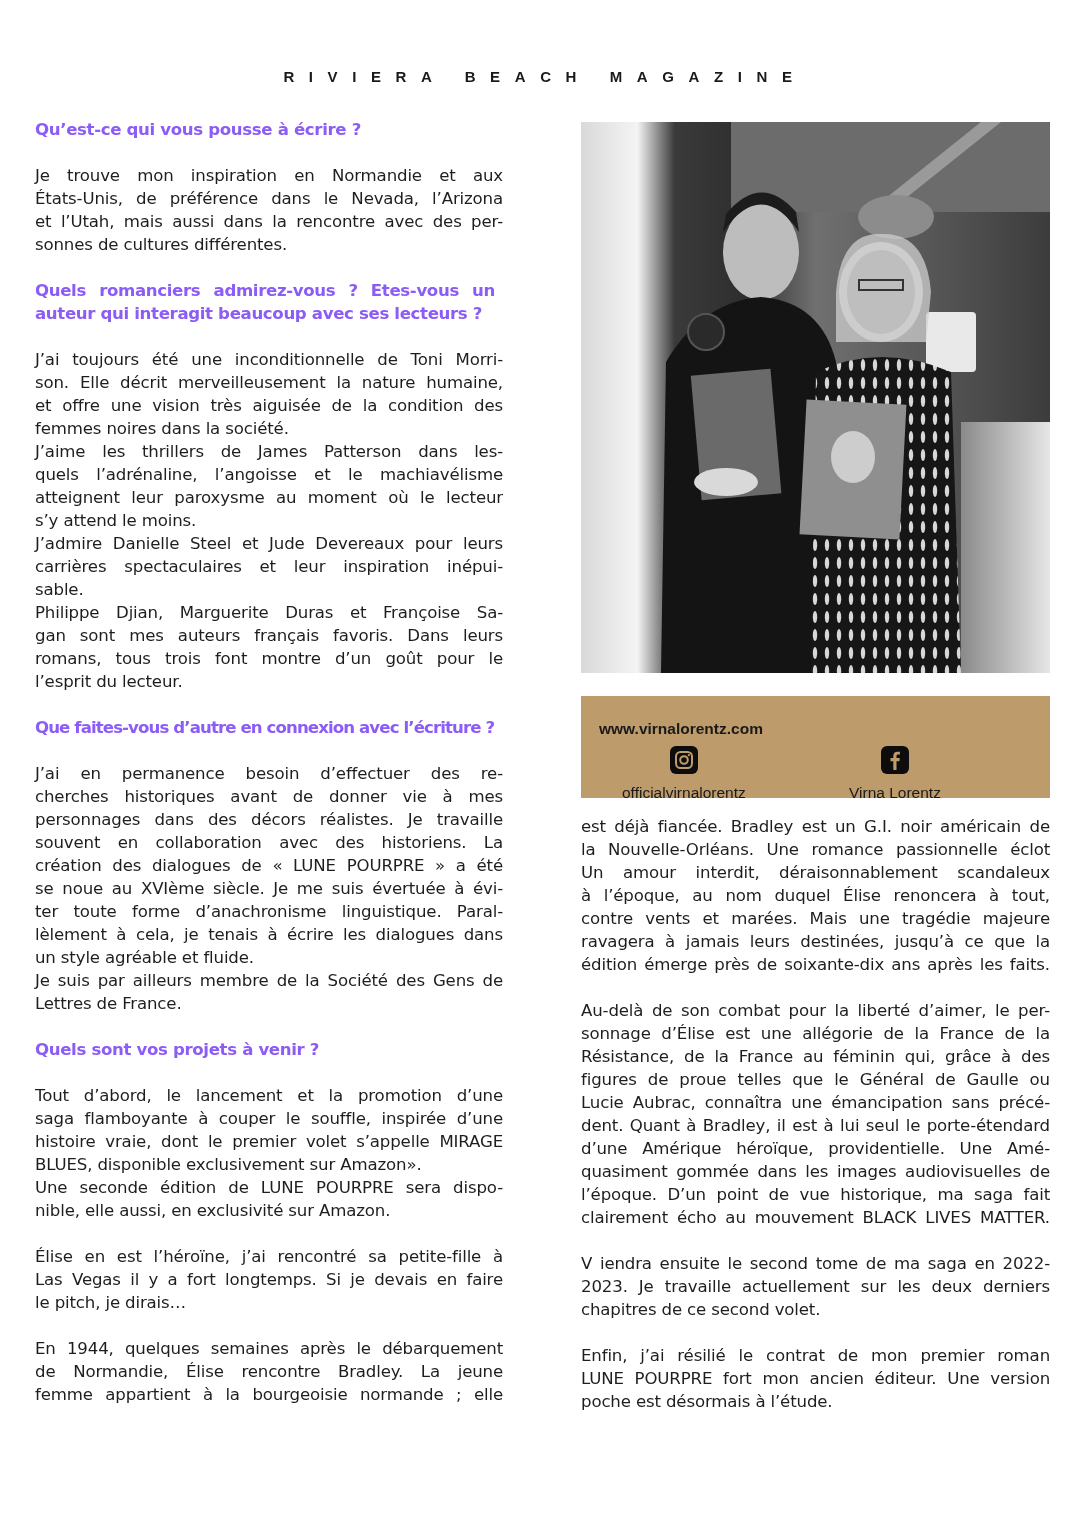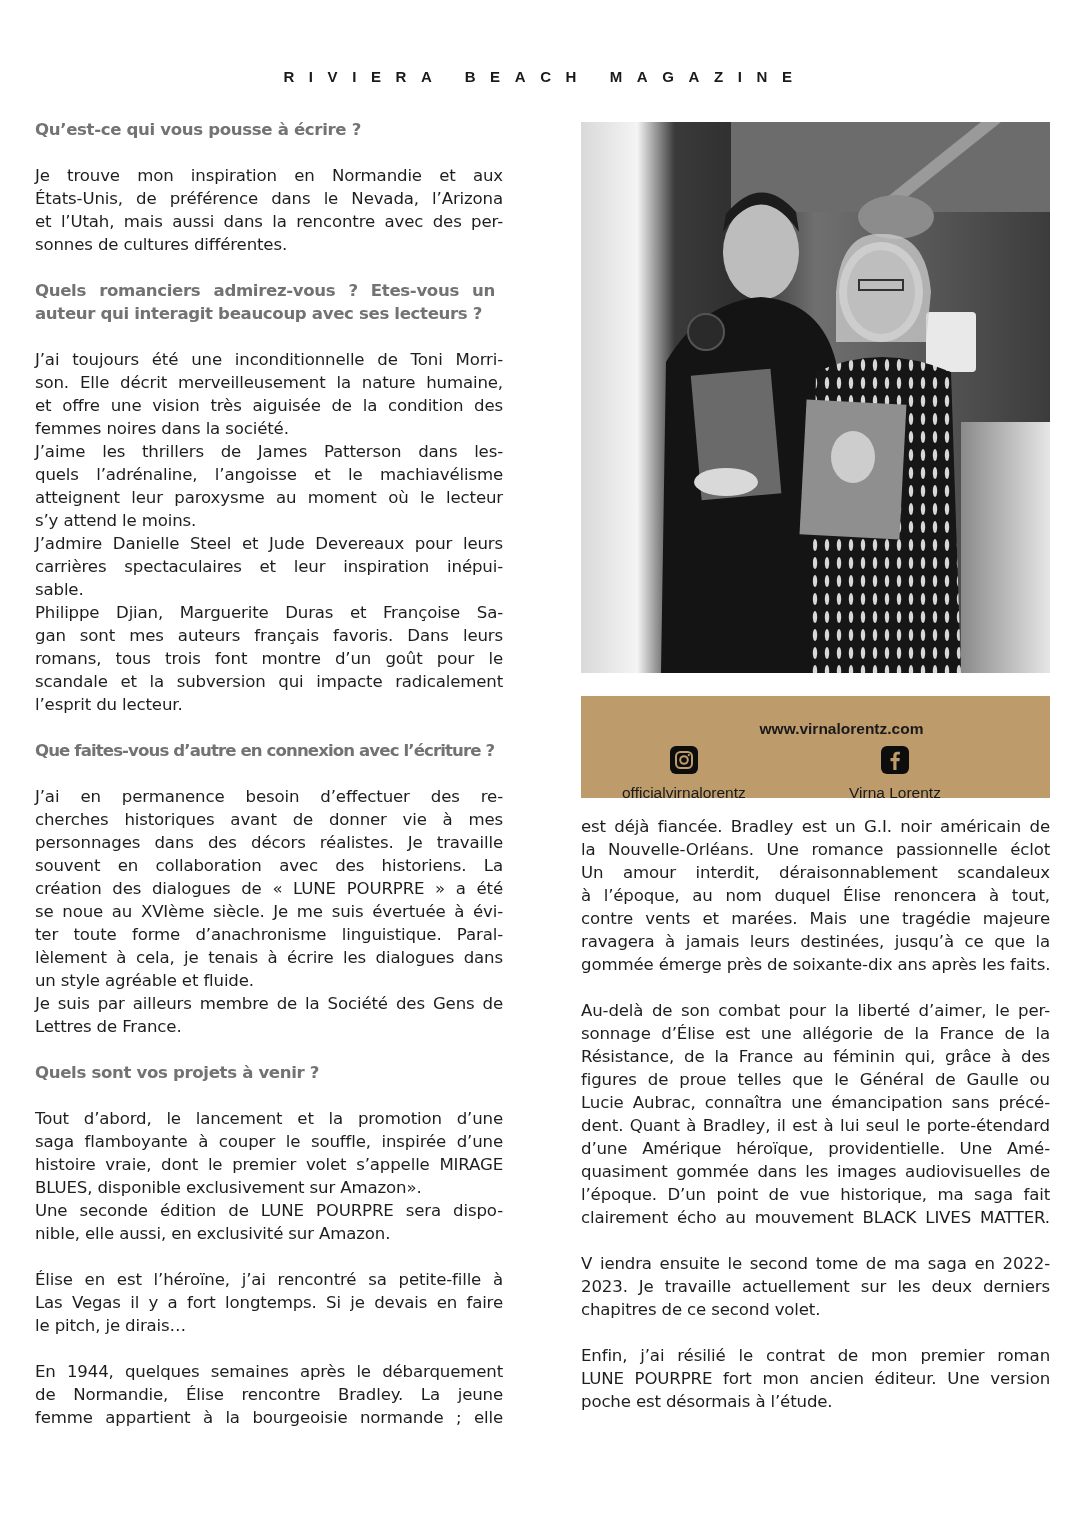--- a/index.html
+++ b/index.html
@@ -5,30 +5,30 @@
   html, body { margin: 0; padding: 0; background: #ffffff; }
   body { width: 1080px; height: 1514px; position: relative; overflow: hidden;
          font-family: "DejaVu Sans", sans-serif; color: #1e1e1e; }
   .masthead { position: absolute; top: 68px; left: 0; width: 1080px; text-align: center;
               font-family: "Liberation Sans", sans-serif; font-weight: 700; font-size: 15px;
               letter-spacing: 14.6px; color: #1a1a1a; padding-left: 10px; box-sizing: border-box; }
   .col { position: absolute; font-size: 16.6px; line-height: 23px; letter-spacing: -0.15px;
          text-align: justify; hyphens: manual; }
   .col-left { left: 35px; top: 118px; width: 468px; }
   .col-right-text { left: 581px; top: 815px; width: 469px; }
-  .q { font-weight: 700; margin: 0 8px 23px 0; letter-spacing: -0.35px; color: #737373; }
+  .q { font-weight: 700; margin: 0 8px 23px 0; letter-spacing: -0.35px; color: #8b5cf6; }
   .p { margin: 0 0 23px 0; }
   .p.tight { margin-bottom: 0; }
   .line { display: block; text-align: justify; text-align-last: justify; white-space: nowrap; }
   .line.last { text-align-last: left; }
   .photo { position: absolute; left: 581px; top: 122px; width: 469px; height: 551px; overflow: hidden;
            background: #4a4a4a; }
   .contact { position: absolute; left: 581px; top: 696px; width: 469px; height: 102px;
              background: #bd9b6b; }
-  .site { position: absolute; top: 24px; left: 8px; width: 100%; text-align: center;
+  .site { position: absolute; top: 24px; left: 0; width: 100%; text-align: left;
           font-family: "Liberation Sans", sans-serif; font-weight: 700; font-size: 15.5px; color: #1a1a1a; padding-left: 18px; }
   .social { position: absolute; top: 50px; display: flex; align-items: center; gap: 10px;
             font-family: "Liberation Sans", sans-serif; font-size: 15.5px; color: #1a1a1a; flex-direction: column; }
   .social.ig { left: 41px; }
   .social.fb { left: 268px; }
   .sicon { width: 28px; height: 28px; background: #0d0d0d; border-radius: 6px; position: relative; }
   .sicon svg { position: absolute; left: 0; top: 0; }
 </style>
 </head>
 <body>
@@ -56,21 +56,20 @@
     <span class="line">J’aime les thrillers de James Patterson dans les-</span>
     <span class="line">quels l’adrénaline, l’angoisse et le machiavélisme</span>
     <span class="line">atteignent leur paroxysme au moment où le lecteur</span>
     <span class="line last">s’y attend le moins.</span>
     <span class="line">J’admire Danielle Steel et Jude Devereaux pour leurs</span>
     <span class="line">carrières spectaculaires et leur inspiration inépui-</span>
     <span class="line last">sable.</span>
     <span class="line">Philippe Djian, Marguerite Duras et Françoise Sa-</span>
     <span class="line">gan sont mes auteurs français favoris. Dans leurs</span>
     <span class="line">romans, tous trois font montre d’un goût pour le</span>
-    <span class="line">scandale et la subversion qui impacte radicalement</span>
     <span class="line last">l’esprit du lecteur.</span>
   </div>
 
   <div class="q" style="letter-spacing:-0.9px;">Que faites-vous d’autre en connexion avec l’écriture ?</div>
   <div class="p">
     <span class="line">J’ai en permanence besoin d’effectuer des re-</span>
     <span class="line">cherches historiques avant de donner vie à mes</span>
     <span class="line">personnages dans des décors réalistes. Je travaille</span>
     <span class="line">souvent en collaboration avec des historiens. La</span>
     <span class="line">création des dialogues de « LUNE POURPRE » a été</span>
@@ -172,21 +171,21 @@
 </div>
 
 <div class="col col-right-text">
   <div class="p">
     <span class="line">est déjà fiancée. Bradley est un G.I. noir américain de</span>
     <span class="line">la Nouvelle-Orléans. Une romance passionnelle éclot</span>
     <span class="line">Un amour interdit, déraisonnablement scandaleux</span>
     <span class="line">à l’époque, au nom duquel Élise renoncera à tout,</span>
     <span class="line">contre vents et marées. Mais une tragédie majeure</span>
     <span class="line">ravagera à jamais leurs destinées, jusqu’à ce que la</span>
-    <span class="line">gommée émerge près de soixante-dix ans après les faits.</span>
+    <span class="line">édition émerge près de soixante-dix ans après les faits.</span>
   </div>
   <div class="p">
     <span class="line">Au-delà de son combat pour la liberté d’aimer, le per-</span>
     <span class="line">sonnage d’Élise est une allégorie de la France de la</span>
     <span class="line">Résistance, de la France au féminin qui, grâce à des</span>
     <span class="line">figures de proue telles que le Général de Gaulle ou</span>
     <span class="line">Lucie Aubrac, connaîtra une émancipation sans précé-</span>
     <span class="line">dent. Quant à Bradley, il est à lui seul le porte-étendard</span>
     <span class="line">d’une Amérique héroïque, providentielle. Une Amé-</span>
     <span class="line">quasiment gommée dans les images audiovisuelles de</span>

